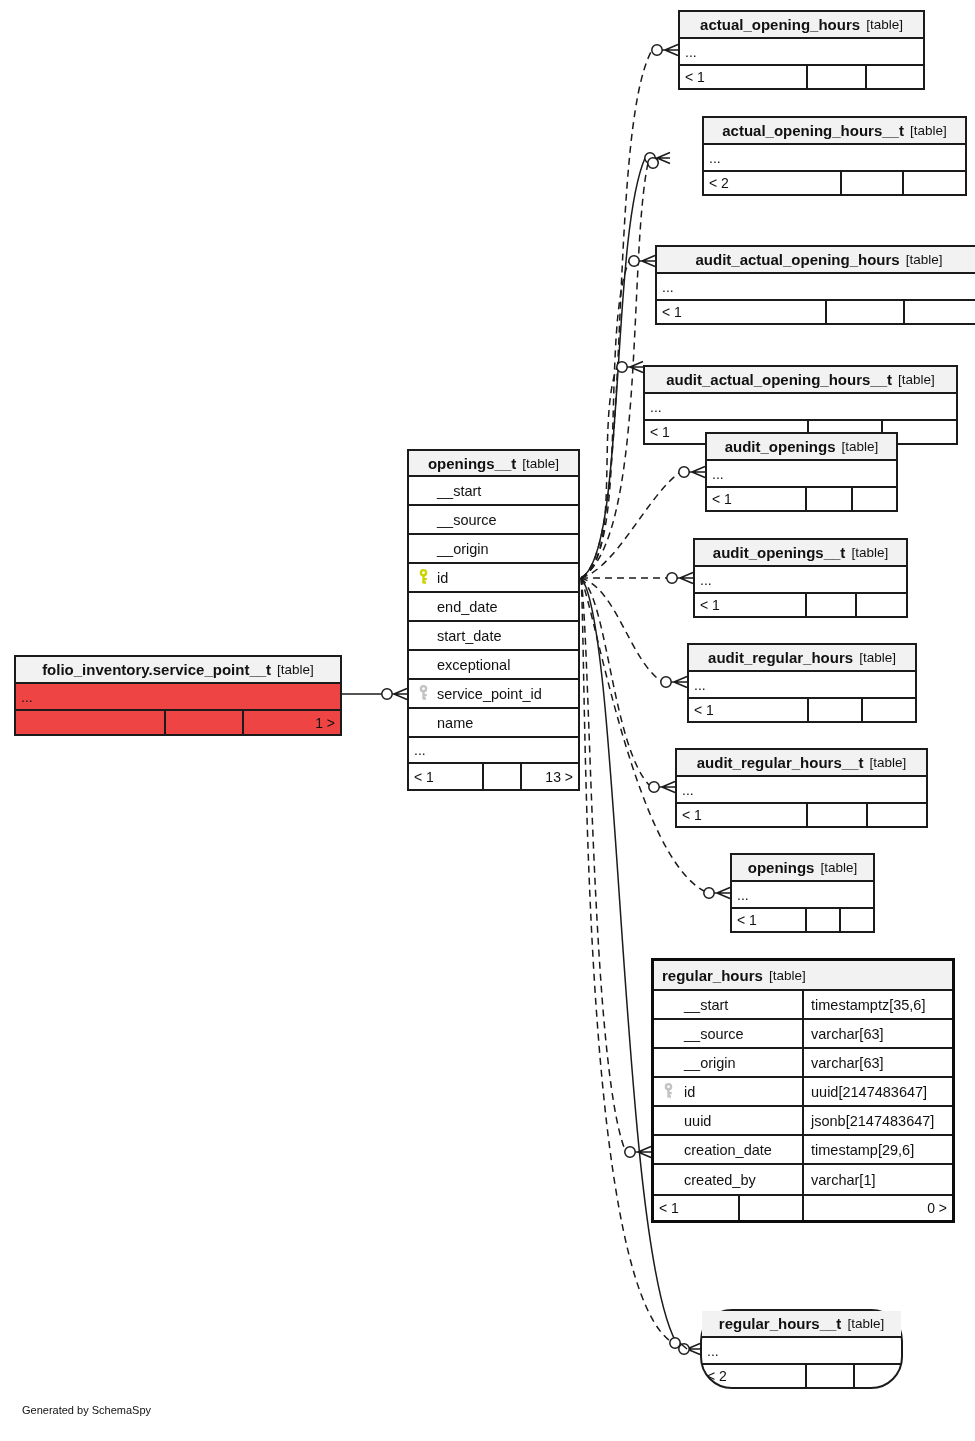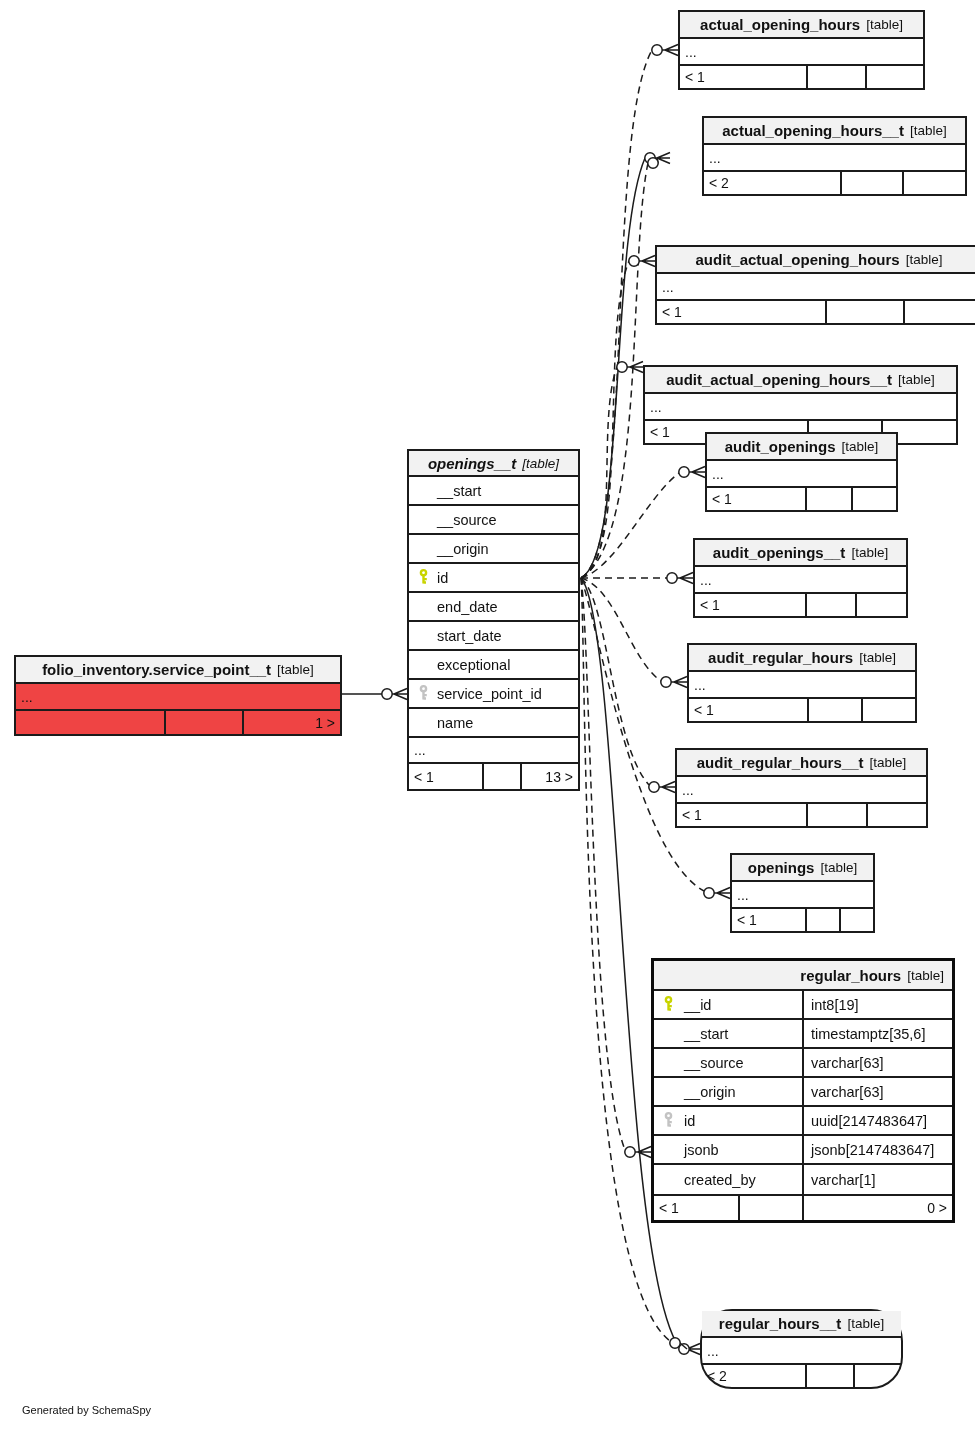--- a/index.html
+++ b/index.html
@@ -17,37 +17,37 @@
   .ttag{font-size:13.5px;color:#111;}
   .dots{height:25px;display:flex;align-items:center;padding:0 5px;font-size:14px;box-sizing:border-box;}
   .foot{height:24px;border-top:2px solid #1b1b1b;display:flex;box-sizing:border-box;font-size:14px;}
   .fcell{box-sizing:border-box;padding:0 5px;display:flex;align-items:center;min-width:0;}
   .fcell+.fcell{border-left:2px solid #1b1b1b;}
   .f-right{justify-content:flex-end;flex:1;}
 
   
   #openings-t{position:absolute;left:407px;top:449px;width:173px;border:2px solid #1b1b1b;
               background:#fff;box-sizing:border-box;z-index:1;}
-  #openings-t .hdr{height:26px;font-style:italic;}
+  #openings-t .hdr{height:26px;}
   .orow{height:29px;border-bottom:2px solid #1b1b1b;display:flex;align-items:center;
         padding-left:28px;font-size:14.5px;box-sizing:border-box;position:relative;background:#fff;}
   .keyicon{position:absolute;left:8px;top:50%;transform:translateY(-50%);}
   #openings-t .dots{height:24px;}
   #openings-t .foot{height:27px;}
 
   
   #service-point{position:absolute;left:14px;top:655px;width:328px;border:2px solid #1b1b1b;
                  background:#ef4444;box-sizing:border-box;z-index:1;}
   #service-point .hdr{height:27px;}
   #service-point .foot{height:25px;}
 
   
   #regular-hours{position:absolute;left:651px;top:958px;width:304px;border:3px solid #0c0c0c;
                  background:#fff;box-sizing:border-box;z-index:1;}
-  #regular-hours .hdr{height:20px;justify-content:flex-end;padding:14px 8px;border-bottom:2px solid #1b1b1b;}
+  #regular-hours .hdr{height:20px;justify-content:flex-start;padding:14px 8px;border-bottom:2px solid #1b1b1b;}
   .rrow{display:flex;height:29px;border-bottom:2px solid #1b1b1b;box-sizing:border-box;font-size:14.5px;background:#fff;}
   .rrow:last-of-type{border-bottom:none;}
   .rname{width:150px;border-right:2px solid #1b1b1b;box-sizing:border-box;display:flex;align-items:center;
          padding-left:30px;position:relative;}
   .rtype{flex:1;display:flex;align-items:center;padding-left:7px;}
   #regular-hours .foot{height:26px;font-size:14px;}
 
   #footer-note{position:absolute;left:22px;top:1404px;font-size:11px;color:#111;}
 </style>
 </head>
@@ -301,31 +301,20 @@
     </div>
 
   <div id="regular-hours">
     <div class="hdr">
       <span class="tname">regular_hours</span>
       <span class="ttag">[table]</span>
     </div>
     <div id="regular-hours-rows">
         <div class="rrow">
           <div class="rname">
-            <span class="keyicon">
-    <svg width="13" height="16" viewBox="0 0 13 16">
-      <circle cx="6.5" cy="4.2" r="2.6" fill="none" stroke="#c9d400" stroke-width="2.4"></circle>
-      <path d="M6.5 6.8 V15 M6.5 10.6 H9.8 M6.5 14 H9" fill="none" stroke="#c9d400" stroke-width="2.4"></path>
-    </svg></span>
-            <span>__id</span>
-     </div>
-     <div class="rtype">int8[19]</div>
-        </div>
-        <div class="rrow">
-          <div class="rname">
             <span>__start</span>
      </div>
      <div class="rtype">timestamptz[35,6]</div>
         </div>
         <div class="rrow">
           <div class="rname">
             <span>__source</span>
      </div>
      <div class="rtype">varchar[63]</div>
         </div>
@@ -341,23 +330,29 @@
     <svg width="13" height="16" viewBox="0 0 13 16">
       <circle cx="6.5" cy="4.2" r="2.6" fill="none" stroke="#c3c3c3" stroke-width="2.4"></circle>
       <path d="M6.5 6.8 V15 M6.5 10.6 H9.8 M6.5 14 H9" fill="none" stroke="#c3c3c3" stroke-width="2.4"></path>
     </svg></span>
             <span>id</span>
      </div>
      <div class="rtype">uuid[2147483647]</div>
         </div>
         <div class="rrow">
           <div class="rname">
-            <span>jsonb</span>
+            <span>uuid</span>
      </div>
      <div class="rtype">jsonb[2147483647]</div>
+        </div>
+        <div class="rrow">
+          <div class="rname">
+            <span>creation_date</span>
+     </div>
+     <div class="rtype">timestamp[29,6]</div>
         </div>
         <div class="rrow">
           <div class="rname">
             <span>created_by</span>
      </div>
      <div class="rtype">varchar[1]</div>
         </div>
       </div>
     <div class="foot">
       <div class="fcell" style="width:84px">&lt; 1</div>

